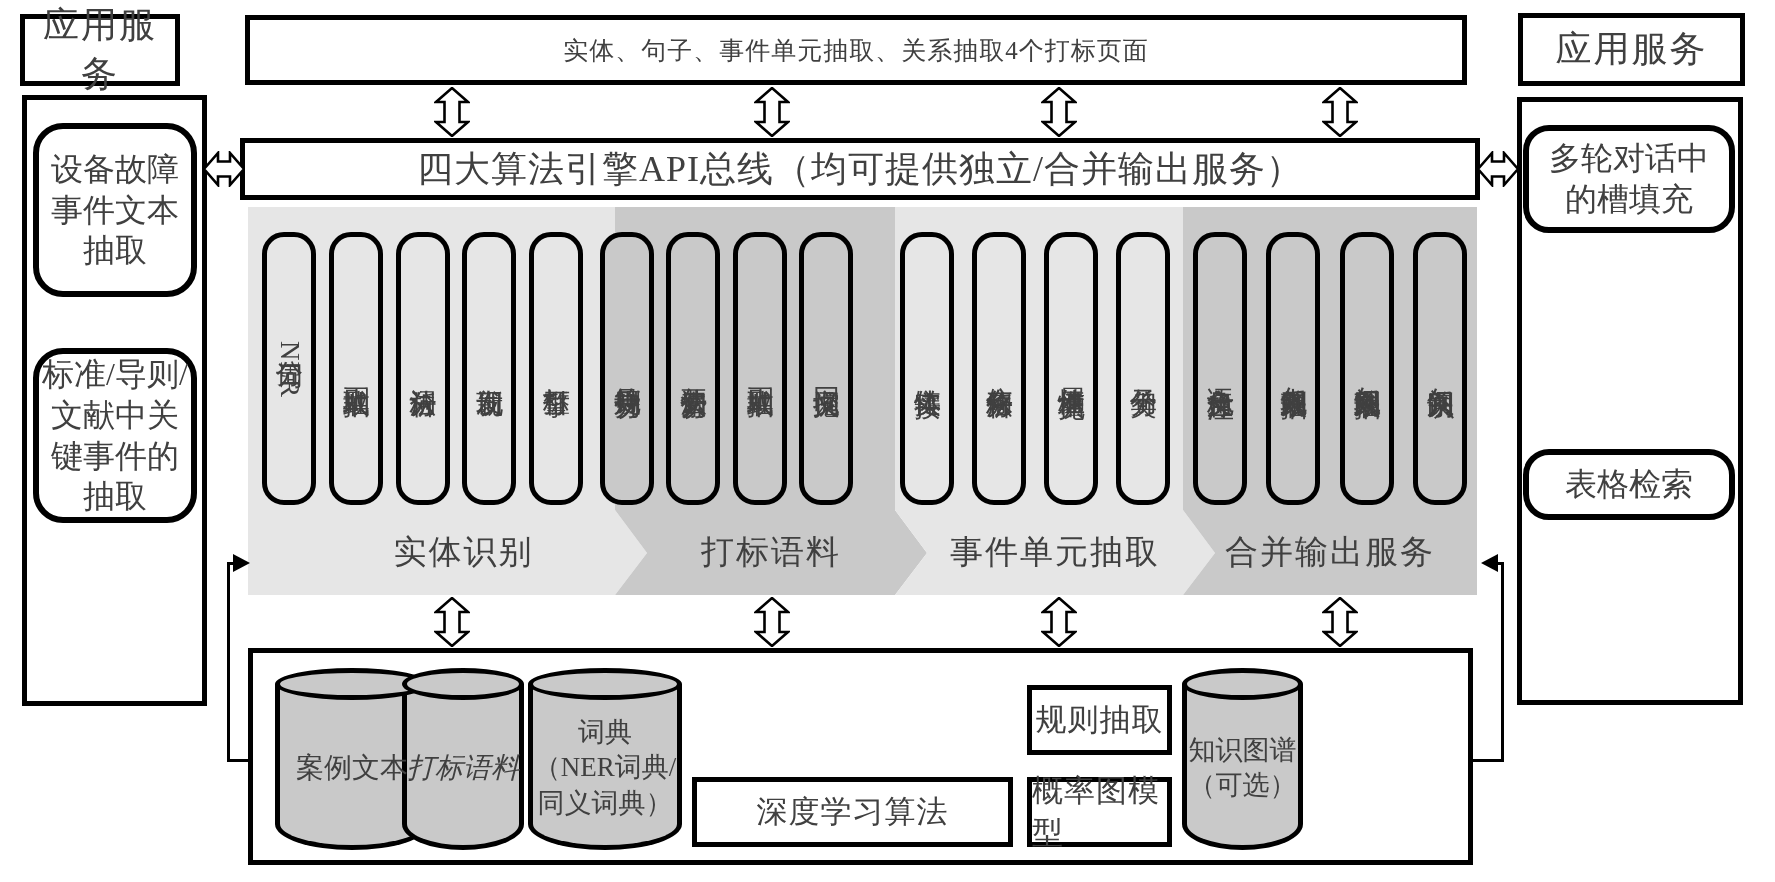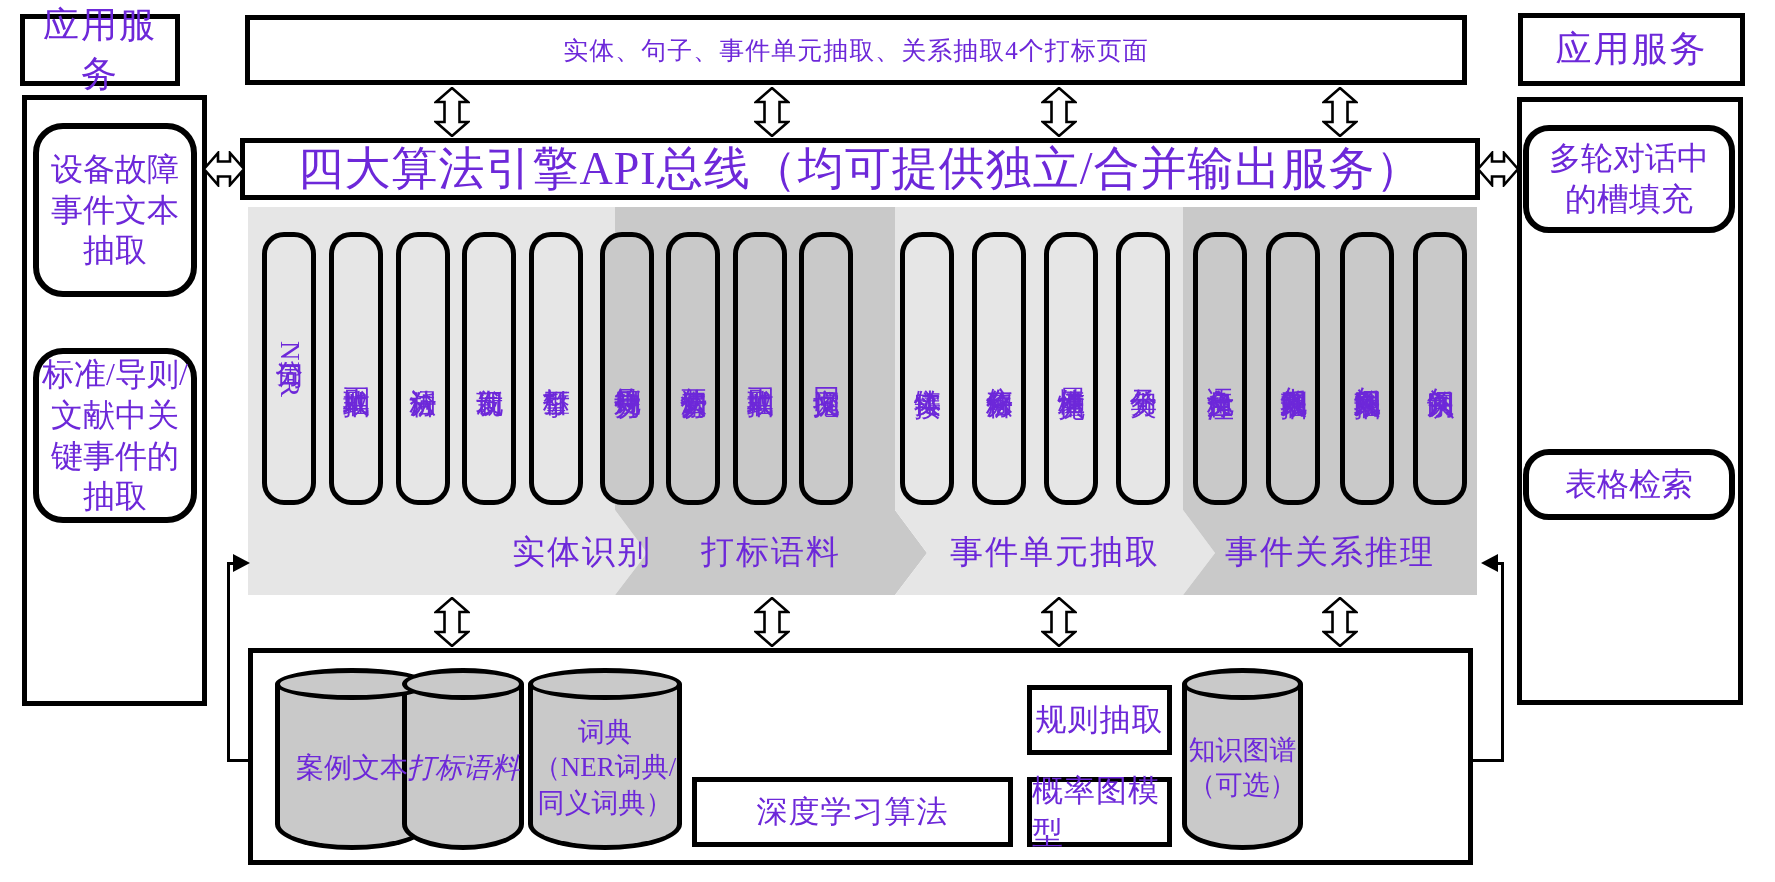--- a/index.html
+++ b/index.html
@@ -1,29 +1,29 @@
 <!DOCTYPE html>
 <html><head>
 <meta charset="utf-8">
 <style>
   html,body { margin:0; padding:0; background:#ffffff; }
   .canvas {
     position:relative; width:1754px; height:882px; background:#ffffff;
-    font-family:"Liberation Serif","DejaVu Serif",serif; color:#6d28d9;
+    font-family:"Liberation Serif","DejaVu Serif",serif; color:#404040;
     overflow:hidden;
   }
   .abs { position:absolute; box-sizing:border-box; }
   .box {
     position:absolute; box-sizing:border-box; border:5px solid #000; background:#fff;
     display:flex; align-items:center; justify-content:center; text-align:center;
   }
   .pre { white-space:pre-line; }
   .svc { font-size:36px; letter-spacing:2px; }
   .banner { font-size:25px; letter-spacing:1px;text-align:center; }
-  .bus { font-size:46px; letter-spacing:1px; }
+  .bus { font-size:36px; letter-spacing:1px; }
   .side-col { border:5px solid #000; background:#fff; }
   .rounded {
     border:6px solid #000; border-radius:26px; background:#fff;
     font-size:32px; line-height:1.28;
   }
   
   .panel { left:248px; top:207px; width:1229px; height:388px; }
   .group-bg { position:absolute; top:0; left:0; width:1229px; height:388px; }
   .g1 { background:#e6e6e6; clip-path:polygon(0px 0px,367px 0px,367px 303px,399px 346px,367px 388px,0px 388px); }
   .g2 { background:#c9c9c9; clip-path:polygon(367px 0px,647px 0px,647px 303px,679px 346px,647px 388px,367px 388px,399px 346px,367px 303px); }
@@ -196,31 +196,31 @@
           <span class="vtext">句内关系规则抽取</span>
         </div>
       <div class="pill pill-dark">
           <span class="vtext">句间关系规则抽取</span>
         </div>
       <div class="pill pill-dark">
           <span class="vtext">句间关系识别</span>
         </div>
     </div>
 
-    <div class="stage-label" style="left:5px;width:399px;justify-content:flex-end;">
+    <div class="stage-label" style="left:16px;width:399px;">
         <span>实体识别</span>
       </div>
     <div class="stage-label" style="left:367px;width:312px;">
         <span>打标语料</span>
       </div>
     <div class="stage-label" style="left:647px;width:320px;">
         <span>事件单元抽取</span>
       </div>
     <div class="stage-label" style="left:935px;width:294px;">
-        <span>事件关系推理</span>
+        <span>合并输出服务</span>
       </div>
   </div>
 
   <svg class="varrow" style="left:434px;top:597px;" viewBox="0 0 36 50">
       <path d="M18 1 L34 15 H25.5 V35 H34 L18 49 L2 35 H10.5 V15 H2 Z" fill="#fff" stroke="#000" stroke-width="2.6"></path>
     </svg>
   <svg class="varrow" style="left:754px;top:597px;" viewBox="0 0 36 50">
       <path d="M18 1 L34 15 H25.5 V35 H34 L18 49 L2 35 H10.5 V15 H2 Z" fill="#fff" stroke="#000" stroke-width="2.6"></path>
     </svg>
   <svg class="varrow" style="left:1041px;top:597px;" viewBox="0 0 36 50">

